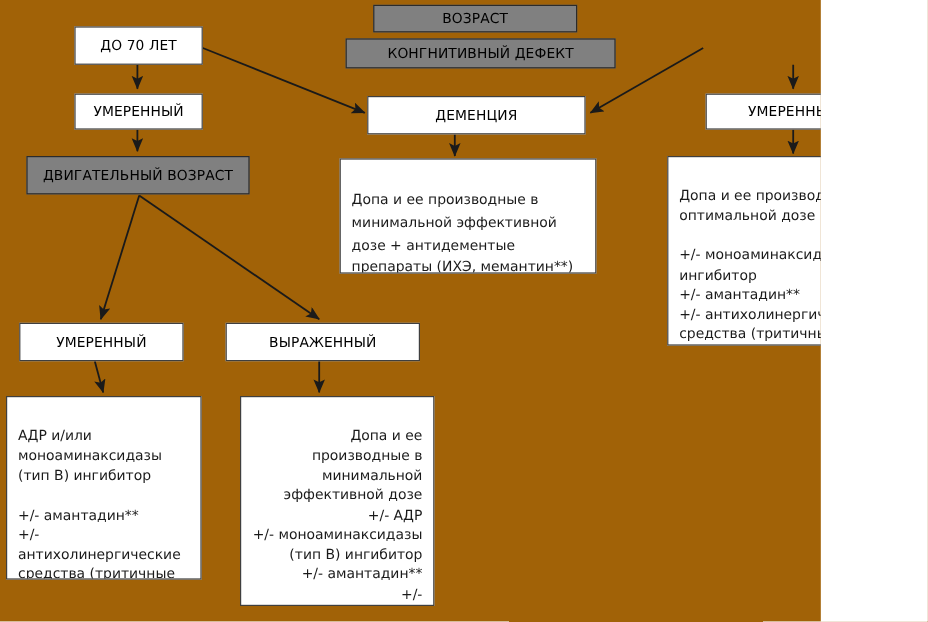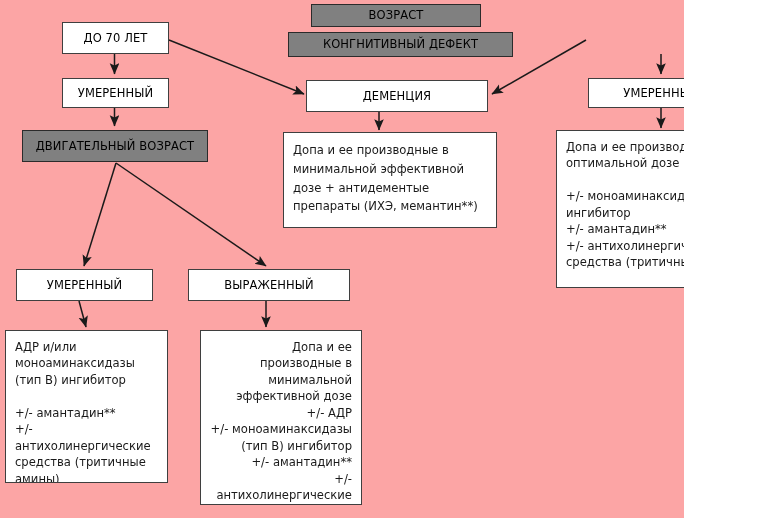--- a/index.html
+++ b/index.html
@@ -4,21 +4,21 @@
 <style>
   html, body {
     margin: 0;
     padding: 0;
     background: #ffffff;
   }
   #canvas {
     position: relative;
     width: 684px;
     height: 518px;
-    background: #fca5a5;
+    background: #a16207;
     font-family: "DejaVu Sans", "Liberation Sans", sans-serif;
     overflow: hidden;
   }
   .node {
     position: absolute;
     box-sizing: border-box;
     border: 1px solid #3f3f3f;
     background: #ffffff;
     color: #000000;
     display: flex;
@@ -40,21 +40,21 @@
   .textbox {
     position: absolute;
     box-sizing: border-box;
     border: 1px solid #3f3f3f;
     background: #ffffff;
     color: #1a1a1a;
     display: block;
     text-align: left;
     font-size: 11.6px;
     line-height: 1.62;
-    padding: 8px 9px 6px 9px;
+    padding: 24px 9px 6px 9px;
     white-space: pre-line;
     overflow: hidden;
   }
   .textbox.tight {
     line-height: 1.42;
   }
   svg.links {
     position: absolute;
     left: 0;
     top: 0;

